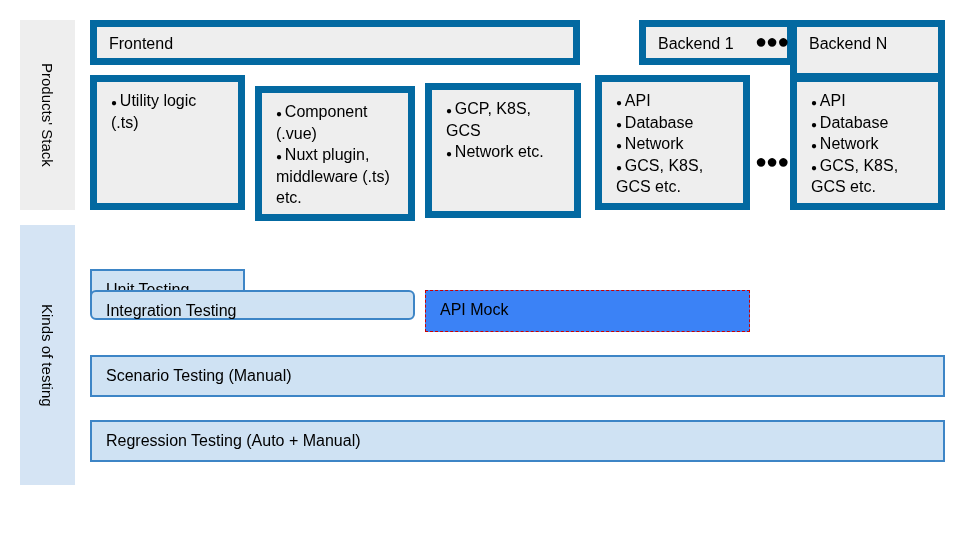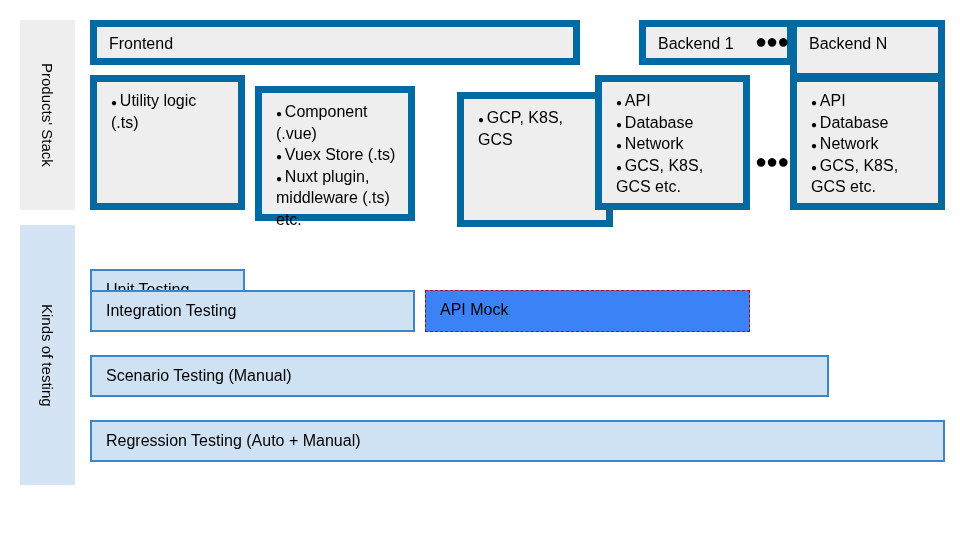--- a/index.html
+++ b/index.html
@@ -84,27 +84,27 @@
 </div>
 
 <div class="box" style="left:90px; top:75px; width:155px; height:135px;">
   <ul>
     <li>Utility logic (.ts)</li>
   </ul>
 </div>
 <div class="box" style="left:255px; top:86px; width:160px; height:135px;">
   <ul>
     <li>Component (.vue)</li>
-    <li>Vuex Store (.ts)</li>
     <li>Nuxt plugin, middleware (.ts) etc.</li>
   </ul>
 </div>
-<div class="box" style="left:425px; top:92px; width:156px; height:135px;margin-left:32px;">
+<div class="box" style="left:425px; top:83px; width:156px; height:135px;">
   <ul>
     <li>GCP, K8S, GCS</li>
+    <li>Network etc.</li>
   </ul>
 </div>
 
 <div class="box" style="left:595px; top:75px; width:155px; height:135px;">
   <ul>
     <li>API</li>
     <li>Database</li>
     <li>Network</li>
     <li>GCS, K8S, GCS etc.</li>
   </ul>
@@ -115,18 +115,18 @@
   <ul>
     <li>API</li>
     <li>Database</li>
     <li>Network</li>
     <li>GCS, K8S, GCS etc.</li>
   </ul>
 </div>
 
 <div class="test-box" style="left:90px; top:230px; width:155px; height:42px;margin-top:39px;">Unit Testing</div>
 
-<div class="test-box" style="left:90px; top:290px; width:325px; height:42px;">Integration Testing</div>
+<div class="test-box" style="left:90px; top:290px; width:325px; height:30px;border-radius:6px;">Integration Testing</div>
 <div class="mock-box" style="left:425px; top:290px; width:325px; height:42px;">API Mock</div>
 
-<div class="test-box" style="left:90px; top:355px; width:739px; height:42px;">Scenario Testing (Manual)</div>
+<div class="test-box" style="left:90px; top:355px; width:855px; height:42px;">Scenario Testing (Manual)</div>
 
 <div class="test-box" style="left:90px; top:420px; width:855px; height:42px;">Regression Testing (Auto + Manual)</div>
 
 </body></html>

